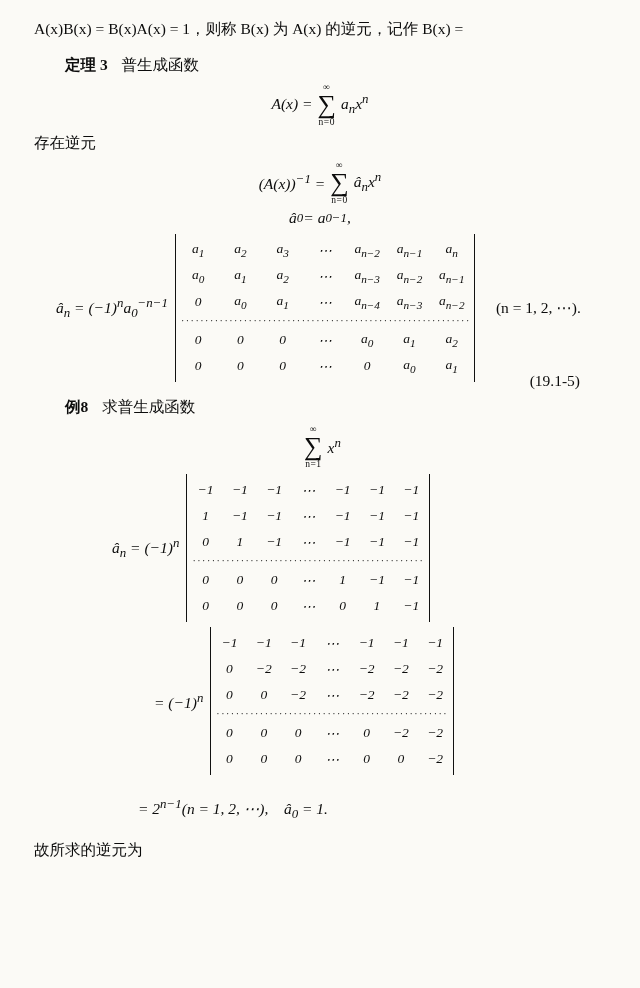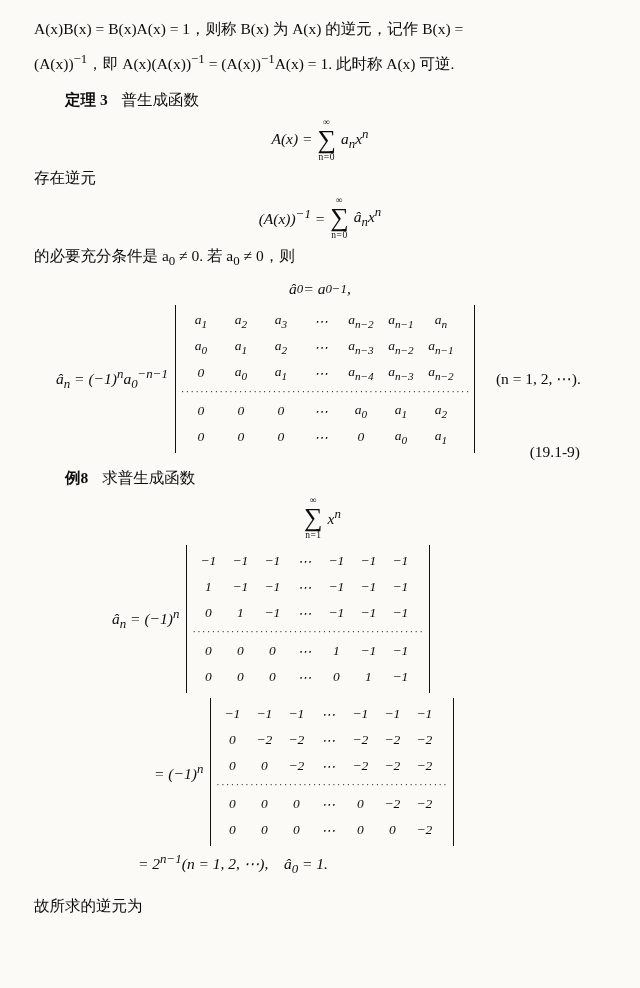--- a/index.html
+++ b/index.html
@@ -6,21 +6,21 @@
   body{width:640px;height:988px;background:#fbfaf6;}
   .page{
     box-sizing:border-box;width:640px;height:984px;overflow:hidden;
     padding:14px 34px 0 34px;
     font-family:"Liberation Serif","DejaVu Serif",serif;
     font-size:15.5px;color:#0c0c0c;
   }
   .line{margin:0;line-height:30px;}
   .indent{text-indent:2em;}
   .cjk-bold{font-weight:bold;margin-right:10px;}
-  .math{font-style:italic;}
+  .math{font-style:italic;margin-top:16px;}
   .upright{font-style:normal;}
   .pre{white-space:pre-wrap;}
 
   .display{display:flex;justify-content:center;align-items:center;min-height:46px;margin:1px 0;}
   .display > span{white-space:nowrap;}
 
   .sum{display:inline-flex;flex-direction:column;align-items:center;margin:0 5px;font-style:normal;}
   .sum-upper,.sum-lower{font-size:9.5px;line-height:10px;letter-spacing:0.5px;}
   .sum-sigma{font-size:26px;line-height:25px;}
 
@@ -28,40 +28,39 @@
   .eq-lhs{white-space:nowrap;margin-right:7px;}
   .eq-rhs{white-space:nowrap;margin-left:21px;}
   .eq-number{text-align:right;padding-right:26px;margin-top:-12px;line-height:22px;}
 
   .det{
     border-left:1.5px solid #111;border-right:1.5px solid #111;
     padding:3px 5px;overflow:hidden;
   }
   .det.big{width:288px;}
   .det.small{width:232px;}
-  .mrow{display:flex;height:26px;align-items:center;}
+  .mrow{display:flex;height:26px;align-items:center;gap:8px;}
   .big .mcell{width:40px;}
   .small .mcell{width:32px;}
   .mcell{display:inline-block;text-align:center;font-size:13.5px;white-space:nowrap;}
   .vars .mcell{font-style:italic;}
   .dotrow{height:12px;line-height:11px;font-size:10px;letter-spacing:1.5px;
           overflow:hidden;white-space:nowrap;font-style:normal;color:#111;}
 
   .det-group{display:flex;align-items:center;margin-top:5px;}
   .g1{margin-left:78px;}
   .g2{margin-left:120px;}
   .result{margin-left:104px;line-height:26px;}
 </style>
 </head>
 <body>
 
 <div class="page">
 
   <p class="line">A(x)B(x) = B(x)A(x) = 1，则称 B(x) 为 A(x) 的逆元，记作 B(x) =</p>
-  <p class="line">(A(x))<sup>−1</sup>，即 A(x)(A(x))<sup>−1</sup> = (A(x))<sup>−1</sup>A(x) = 1. 此时称 A(x) 可逆.</p>
 
   <p class="line indent" style="margin-top:6px;">
     <span class="cjk-bold">定理 3</span>
     <span>普生成函数</span>
   </p>
 
   <div class="display math">
     <span>A(x) =</span>
     <span class="sum">
       <span class="sum-upper">∞</span>
@@ -76,21 +75,20 @@
   <div class="display math">
     <span>(A(x))<sup>−1</sup> =</span>
     <span class="sum">
       <span class="sum-upper">∞</span>
       <span class="sum-sigma">∑</span>
       <span class="sum-lower">n=0</span>
     </span>
     <span>â<sub>n</sub>x<sup>n</sup></span>
   </div>
 
-  <p class="line">的必要充分条件是 a<sub>0</sub> ≠ 0. 若 a<sub>0</sub> ≠ 0，则</p>
 
   <div class="display math" style="min-height:24px;">â<sub>0</sub> = a<sub>0</sub><sup>−1</sup>,</div>
 
   <div class="eq-row math">
     <span class="eq-lhs">â<sub>n</sub> = (−1)<sup>n</sup>a<sub>0</sub><sup>−n−1</sup></span>
     <div class="det big vars">
         <div class="mrow">
           <span class="mcell">a<sub>1</sub></span>
           <span class="mcell">a<sub>2</sub></span>
           <span class="mcell">a<sub>3</sub></span>
@@ -132,21 +130,21 @@
           <span class="mcell">0</span>
           <span class="mcell">0</span>
           <span class="mcell">⋯</span>
           <span class="mcell">0</span>
           <span class="mcell">a<sub>0</sub></span>
           <span class="mcell">a<sub>1</sub></span>
         </div>
       </div>
     <span class="eq-rhs upright">(n = 1, 2, ⋯).</span>
   </div>
-  <div class="eq-number">(19.1-9)</div>
+  <div class="eq-number">(19.1-5)</div>
 
   <p class="line indent" style="">
     <span class="cjk-bold">例8</span>
     <span>求普生成函数</span>
   </p>
 
   <div class="display math">
     <span class="sum">
       <span class="sum-upper">∞</span>
       <span class="sum-sigma">∑</span>

